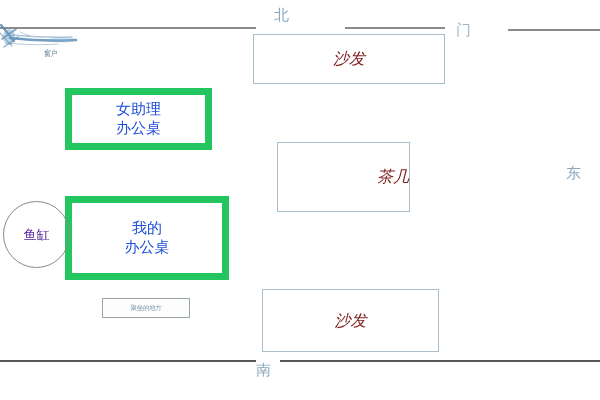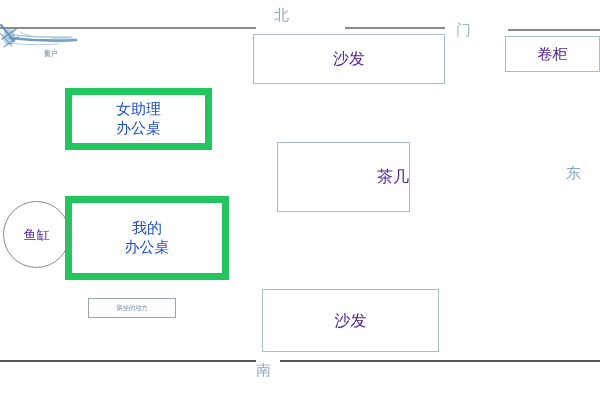--- a/index.html
+++ b/index.html
@@ -34,21 +34,22 @@
     position: absolute;
     box-sizing: border-box;
     display: flex;
     align-items: center;
     justify-content: center;
     text-align: center;
     line-height: 1.25;
   }
   .box-blue {
     border: 1px solid #a8bfc9;
-    color: #4c1d95;
+    color: #7f1d1d;
+    font-style: italic;
   }
   .box-gray {
     border: 7px solid #22c55e;
     color: #1d4ed8;
   }
   .box-label {
     white-space: pre-line;
   }
 
   .circle {
@@ -103,20 +104,21 @@
     box-sizing: border-box;
     border: 1px solid #9aa5ab;
     display: flex;
     align-items: center;
     justify-content: center;
     color: #7d95a8;
     font-size: 6.5px;
     letter-spacing: -0.3px;
     white-space: nowrap;
     background: #fdfdfd;
+    margin-left: 14px;
   }
 </style>
 </head>
 <body>
 
 <div id="canvas">
 
   <div class="wall" style="left:0px; top:27px; width:256px;"></div>
   <div class="wall" style="left:345px; top:27px; width:100px;"></div>
   <div class="wall" style="left:508px; top:29px; width:92px;"></div>
@@ -152,23 +154,20 @@
   </div>
 
   <div class="door-label" style="left:456px; top:23px;">
     <span>门</span>
   </div>
 
   <div class="box box-blue" style="left:253px; top:34px; width:192px; height:50px; font-size:16px;">
     <span class="box-label">沙发</span>
   </div>
 
-  <div class="box box-blue" style="left:505px; top:36px; width:95px; height:36px; font-size:15px;">
-    <span class="box-label">卷柜</span>
-  </div>
 
   <div class="box box-gray" style="left:65px; top:88px; width:147px; height:62px; font-size:15px;">
     <span class="box-label">女助理
 办公桌</span>
   </div>
 
   <div class="box box-blue" style="left:277px; top:142px; width:133px; height:70px; font-size:16px;justify-content:flex-end;">
     <span class="box-label">茶几</span>
   </div>
 

